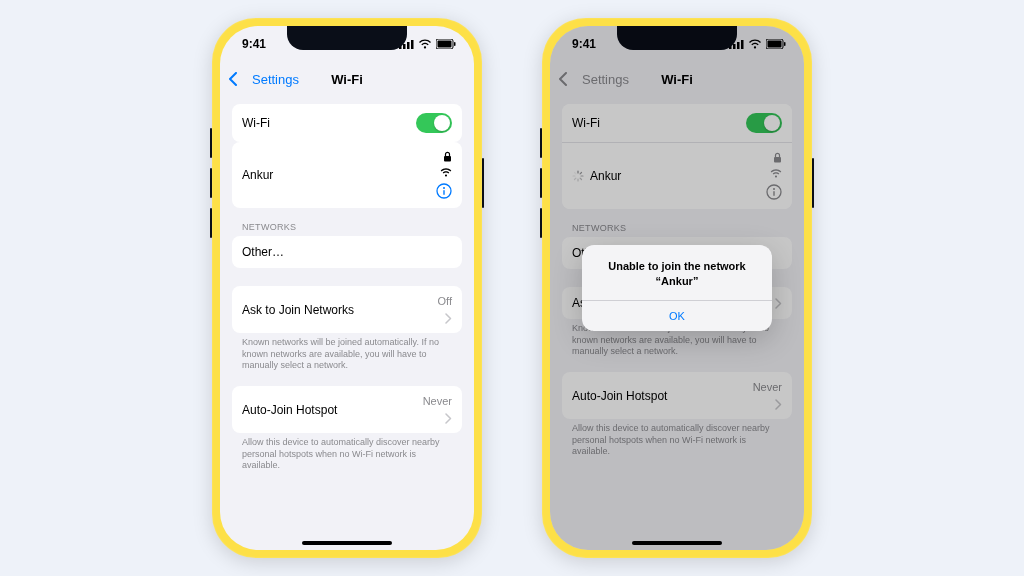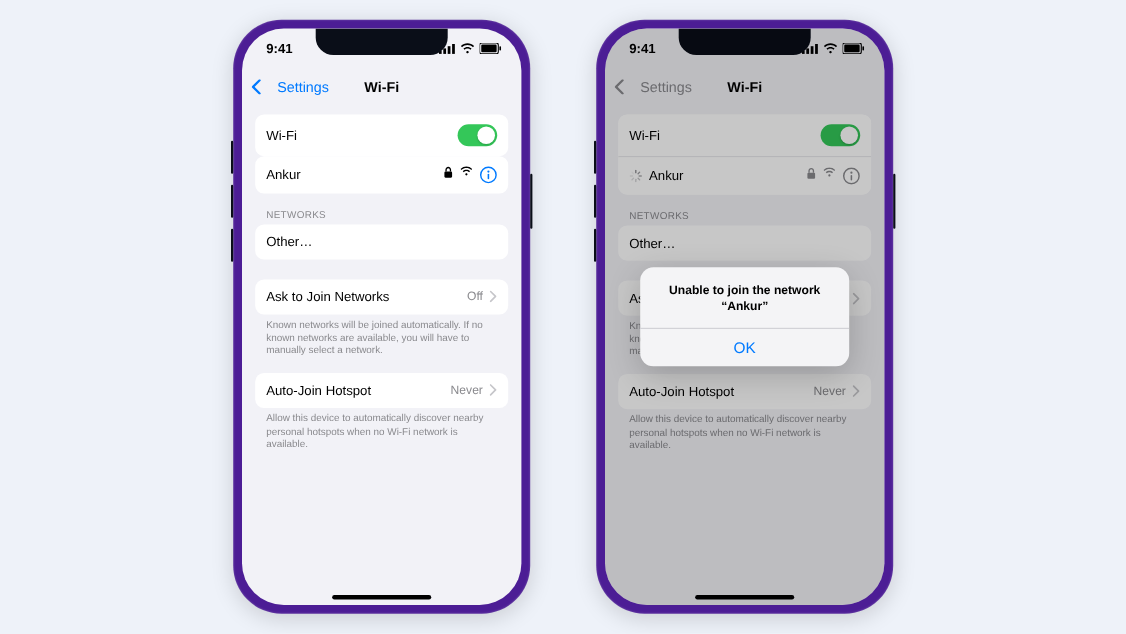--- a/index.html
+++ b/index.html
@@ -5,21 +5,21 @@
   * { box-sizing: border-box; margin: 0; padding: 0; }
   body {
     width: 1024px; height: 576px;
     background: #eef2f9;
     font-family: -apple-system, "Helvetica Neue", Arial, sans-serif;
     display: flex; align-items: center; justify-content: center;
     gap: 60px;
   }
   .phone {
     width: 270px; height: 540px;
-    background: #4c1d95;
+    background: #fde047;
     border-radius: 44px;
     padding: 8px;
     position: relative;
     box-shadow: 0 4px 20px rgba(0,0,0,.15), inset 0 0 2px rgba(255,255,255,.3);
   }
   .phone::before, .phone::after {
     content: ""; position: absolute; background: #0a0e18;
   }
   .phone::before { 
     left: -2px; top: 110px; width: 2px; height: 30px; border-radius: 2px;
@@ -66,21 +66,21 @@
   }
   .cell, .cell-group .row {
     background: #fff; border-radius: 8px;
     padding: 9px 10px; display: flex; align-items: center;
     justify-content: space-between; font-size: 12px;
   }
   .cell-group { background:#fff; border-radius:8px; overflow:hidden; }
   .cell-group .row { border-radius:0; border-bottom:0.5px solid #e3e3e8; }
   .cell-group .row:last-child { border-bottom:none; }
   .row-left { display:flex; align-items:center; gap:6px; }
-  .row-right { display:flex; align-items:flex-start; gap:6px; color:#8a8a8e; font-size:11px; }
+  .row-right { display:flex; align-items:flex-end; gap:6px; color:#8a8a8e; font-size:11px;flex-direction:column; }
   .toggle {
     width: 36px; height: 20px; background: #34c759; border-radius: 10px;
     position: relative;
   }
   .toggle::after {
     content:""; position:absolute; right:2px; top:2px;
     width:16px; height:16px; background:#fff; border-radius:50%;
     box-shadow: 0 1px 2px rgba(0,0,0,.2);
   }
   .chevron { color: #c6c6ca; }
@@ -95,21 +95,21 @@
     display:flex; align-items:center; justify-content:center;
   }
   .alert {
     width: 190px; background: #f4f4f6; border-radius: 12px;
     overflow:hidden; text-align:center;
     box-shadow: 0 8px 30px rgba(0,0,0,.2);
   }
   .alert-body { padding: 14px 14px 12px; font-size: 11px; font-weight:600; line-height:1.35; }
   .alert-btn {
     border-top: .5px solid #cfcfd4; padding: 9px 0;
-    color:#007aff; font-size:14px;
+    color:#007aff; font-size:11px;
   }
   .dimmed .back-btn { color:#8a8a8e; }
   svg { display:block; }
 </style>
 </head>
 <body>
 
 <div class="phone">
   <div class="screen">
     <div class="notch"></div>

